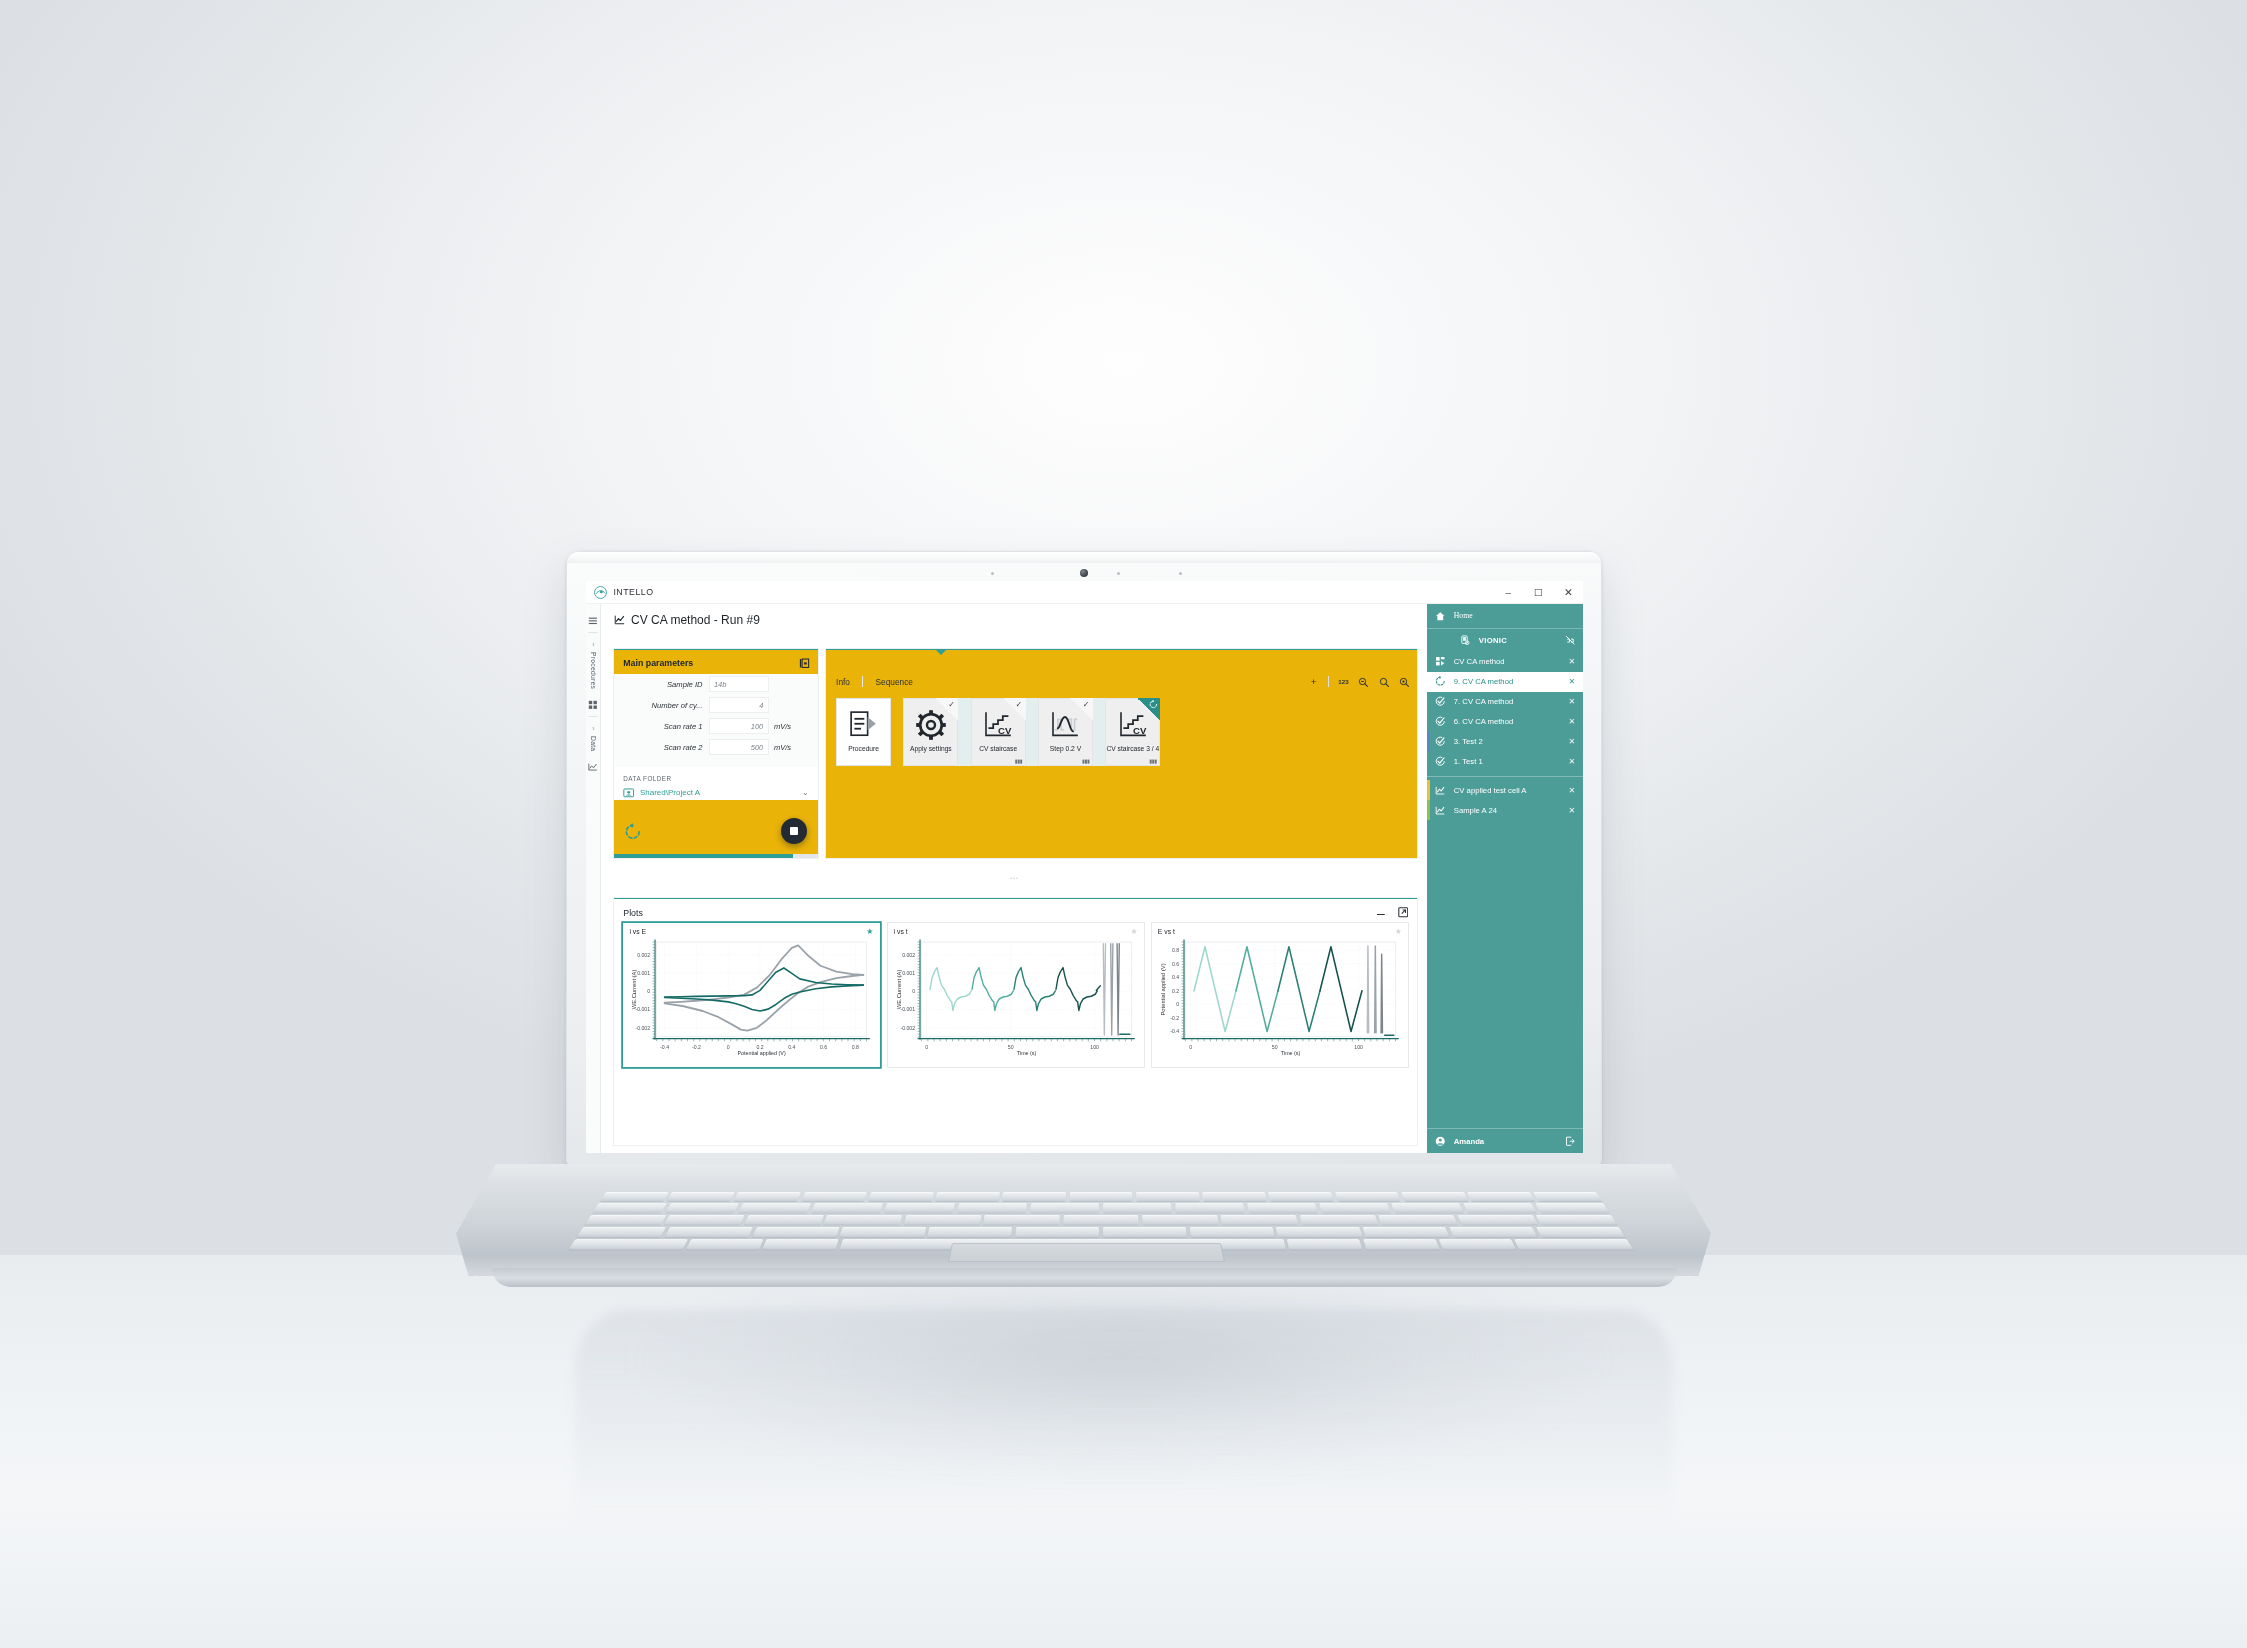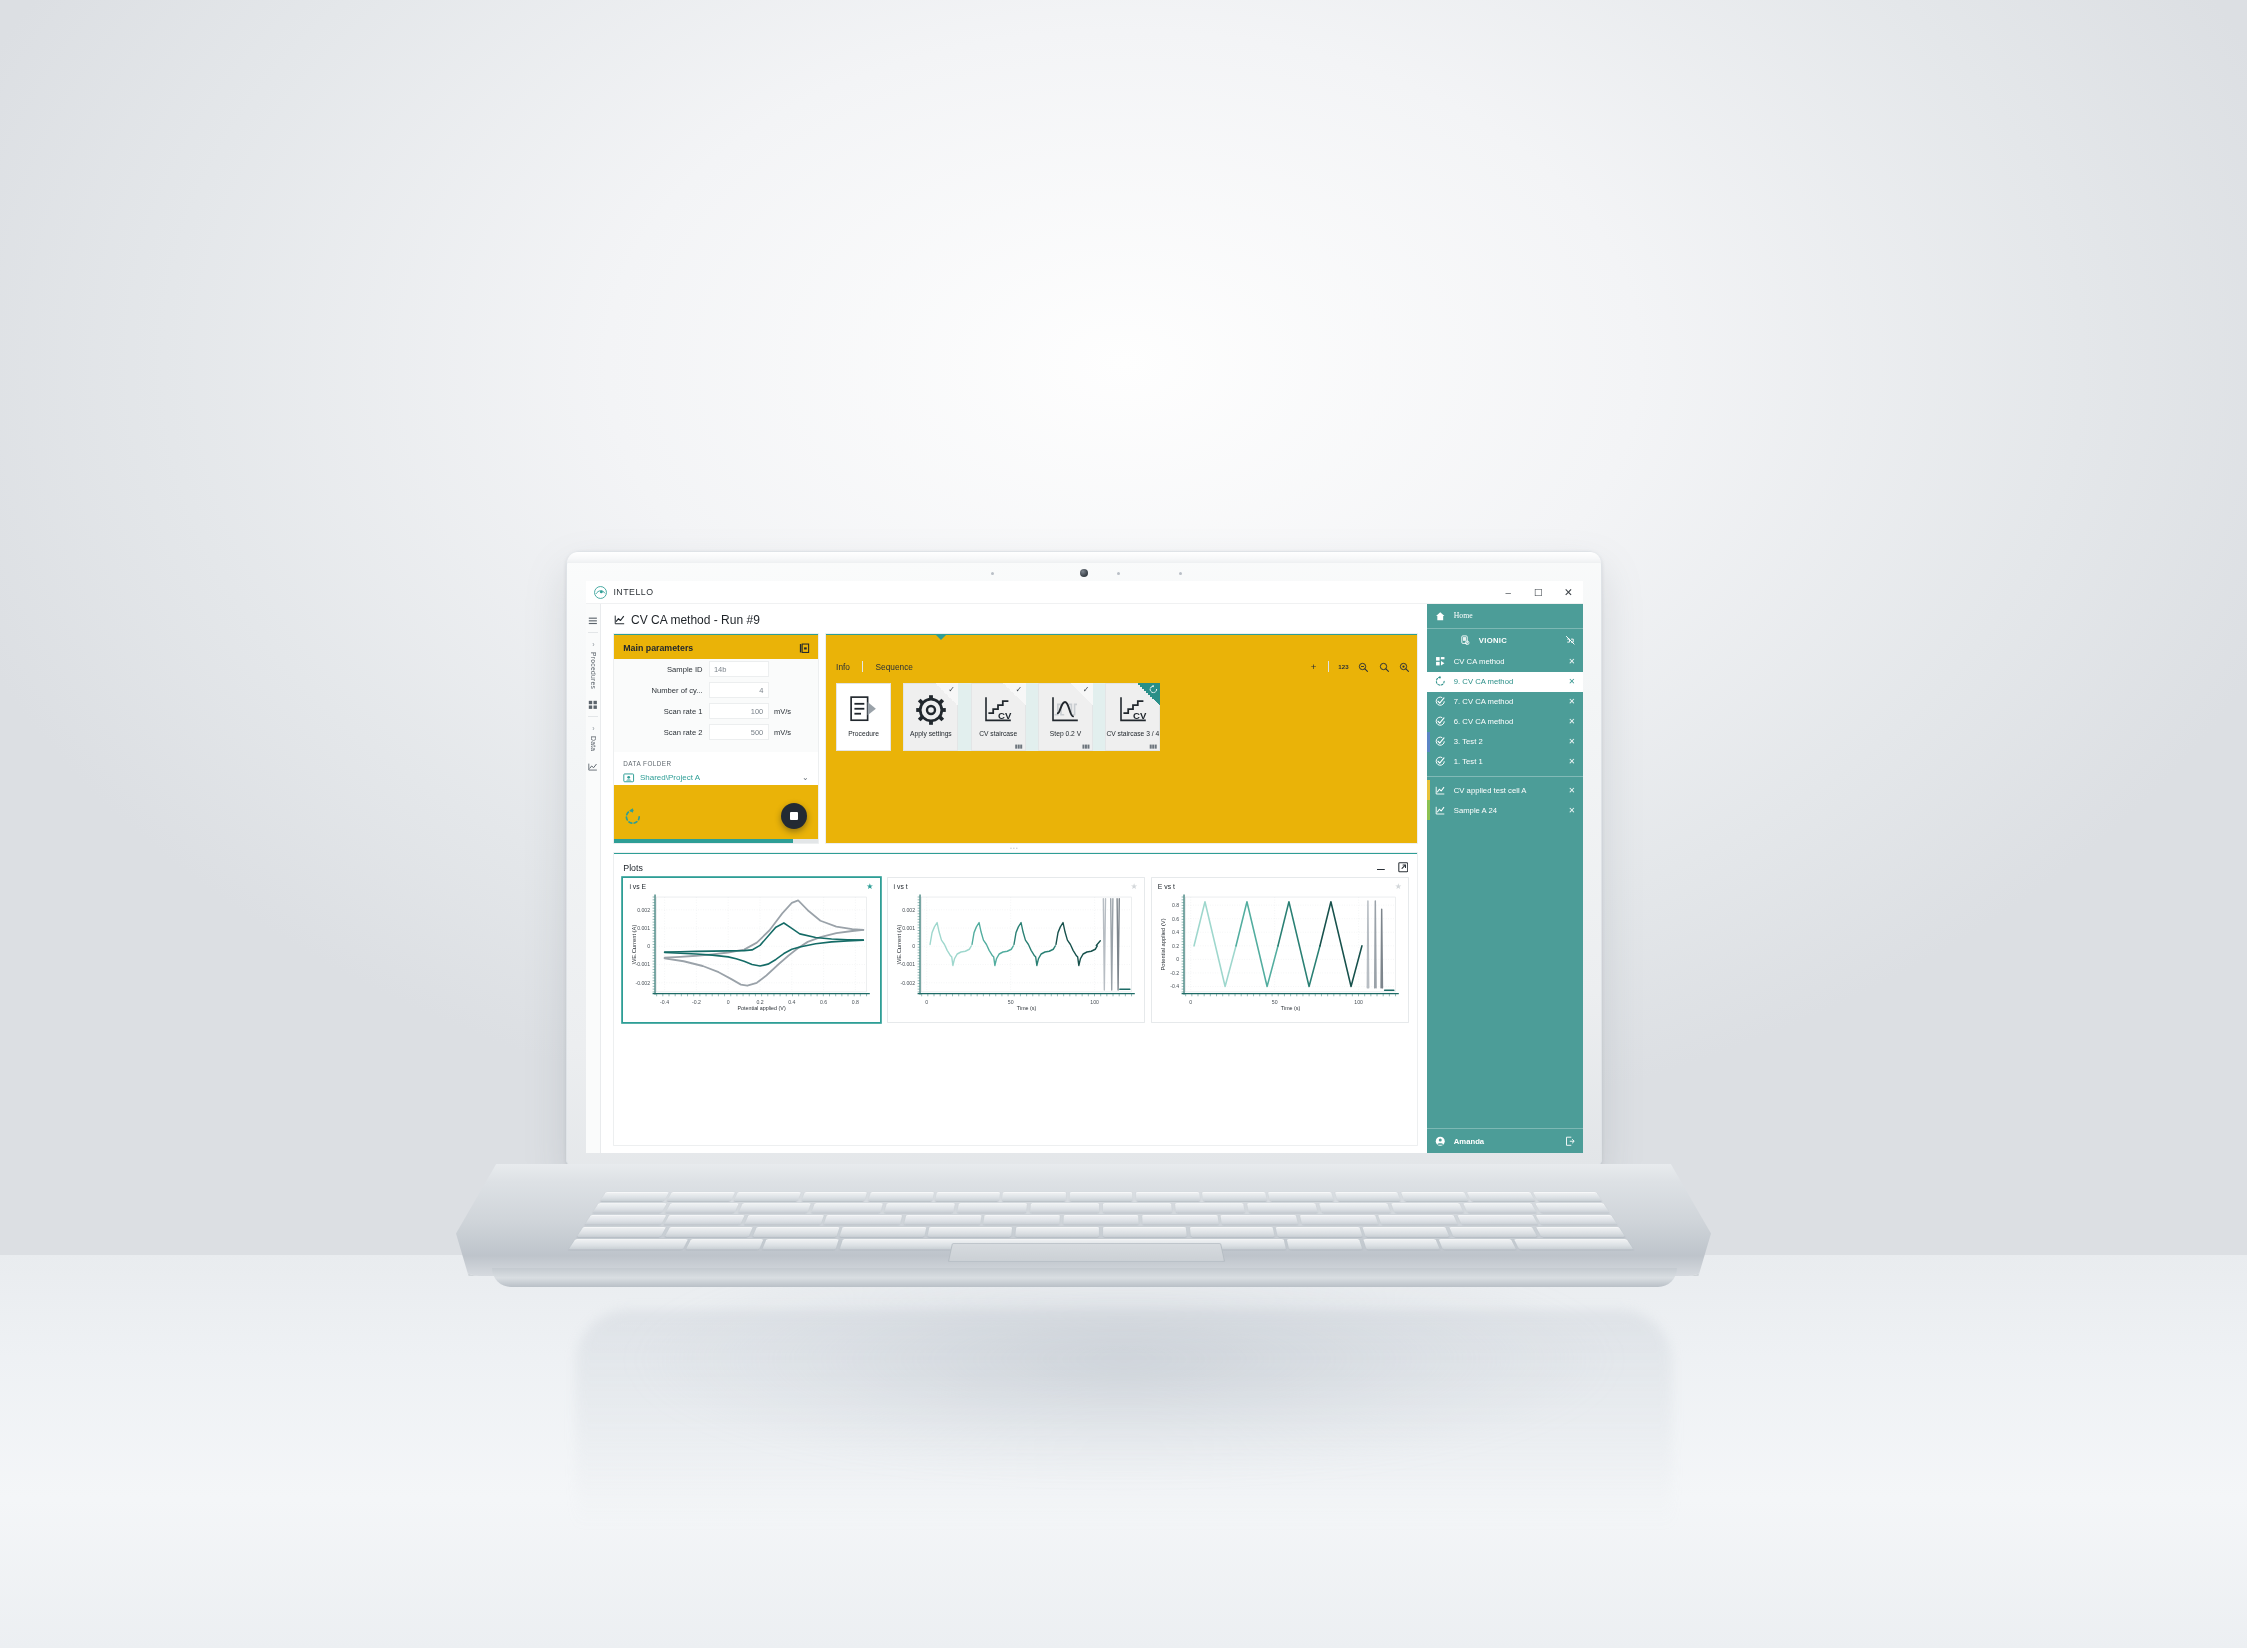--- a/index.html
+++ b/index.html
@@ -112,36 +112,36 @@
   
   .rail { width: 15px; background: #fafbfb; border-right: 0.9px solid #e9ebed;
           display: flex; flex-direction: column; align-items: center; padding-top: 7px; gap: 0; }
   .rail-ico { width: 9.7px; height: 9.7px; display: flex; align-items: center; justify-content: center;
               color: #5c646c; margin: 5.3px 0 1.8px; }
   .rail-chev { font-size: 7px; color: #8b939b; margin: 3.5px 0 2.6px; }
   .rail-label { writing-mode: vertical-rl; font-size: 6.7px; color: #545c64; letter-spacing: 0.3px;
                 margin: 1.8px 0 5.3px; }
   .rail-sep { width: 9.7px; height: 0.9px; background: #e3e6e8; margin: 4.4px 0; }
 
-  .content { flex: 1; display: flex; flex-direction: column; background: #fff; min-width: 0; }
+  .content { flex: 1; display: flex; flex-direction: column; background: #fff; min-width: 0; gap: 15px; }
 
   .page-head { display: flex; align-items: center; gap: 6.1px; padding: 8.8px 0 7px 12.3px; }
   .page-head .ico { width: 11.4px; height: 11.4px; color: #22282e; }
   .page-title { font-size: 12px; color: #1e2328; font-weight: 400; }
 
   .upper { display: flex; gap: 8px; padding: 0 10.5px 0 12.3px; height: 209px; }
 
   
   .card { background: #eab308; border-top: 1.8px solid #2e9e96; }
   .params { width: 204px; display: flex; flex-direction: column;
             box-shadow: 0 0 0 0.9px #eceeef; }
   .params-head { display: flex; align-items: center; padding: 8px 8px 6.1px 9.7px; }
   .params-title { font-size: 8.8px; font-weight: bold; color: #22282e; }
   .params-head .collapse { margin-left: auto; width: 10.5px; height: 10.5px; color: #22282e; }
-  .params-grid { padding: 0.9px 8px 8px 0; background: #fafbfb; }
+  .params-grid { padding: 0.9px 8px 8px 0; background: #fafbfb; font-style: italic; }
   .prow { display: flex; align-items: center; height: 18.4px; margin-bottom: 2.6px; }
   .plabel { width: 95px; text-align: right; font-size: 7.6px; color: #2b3137; padding-right: 6.1px; }
   .pfield { width: 60px; height: 16px; background: #fff; box-shadow: inset 0 0 0 0.9px #eceeef;
             display: flex; align-items: center; font-size: 7.5px; color: #7b838b; }
   .pfield.left { padding-left: 5.3px; text-align: right; }
   .pfield.right { justify-content: flex-end; padding-right: 5.3px; }
   .punit { font-size: 7.5px; color: #2b3137; padding-left: 5.3px; }
 
   .folder-sec { padding: 8px 8.8px 1.8px 9.7px; background: #fff; }
   .folder-cap { font-size: 6.3px; letter-spacing: 0.5px; color: #5f676e; margin-bottom: 4.4px; }

